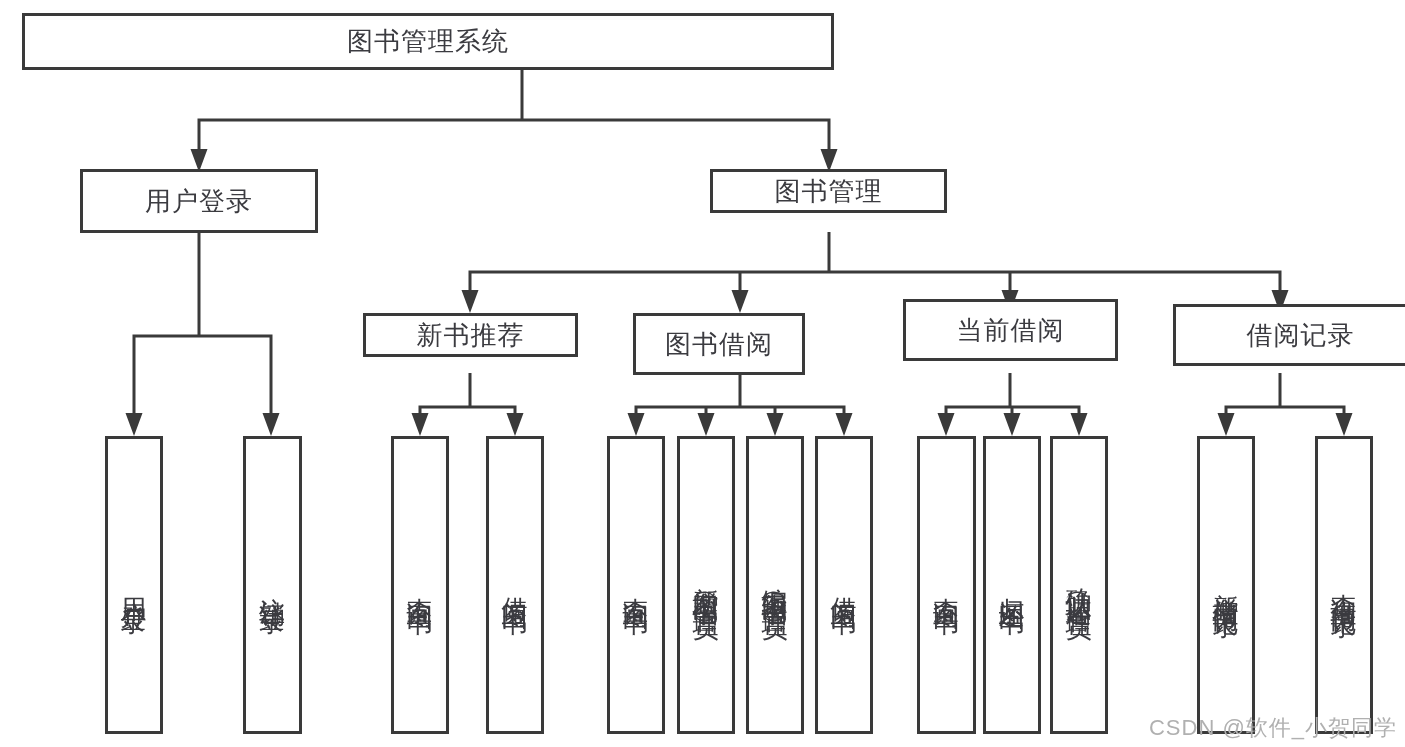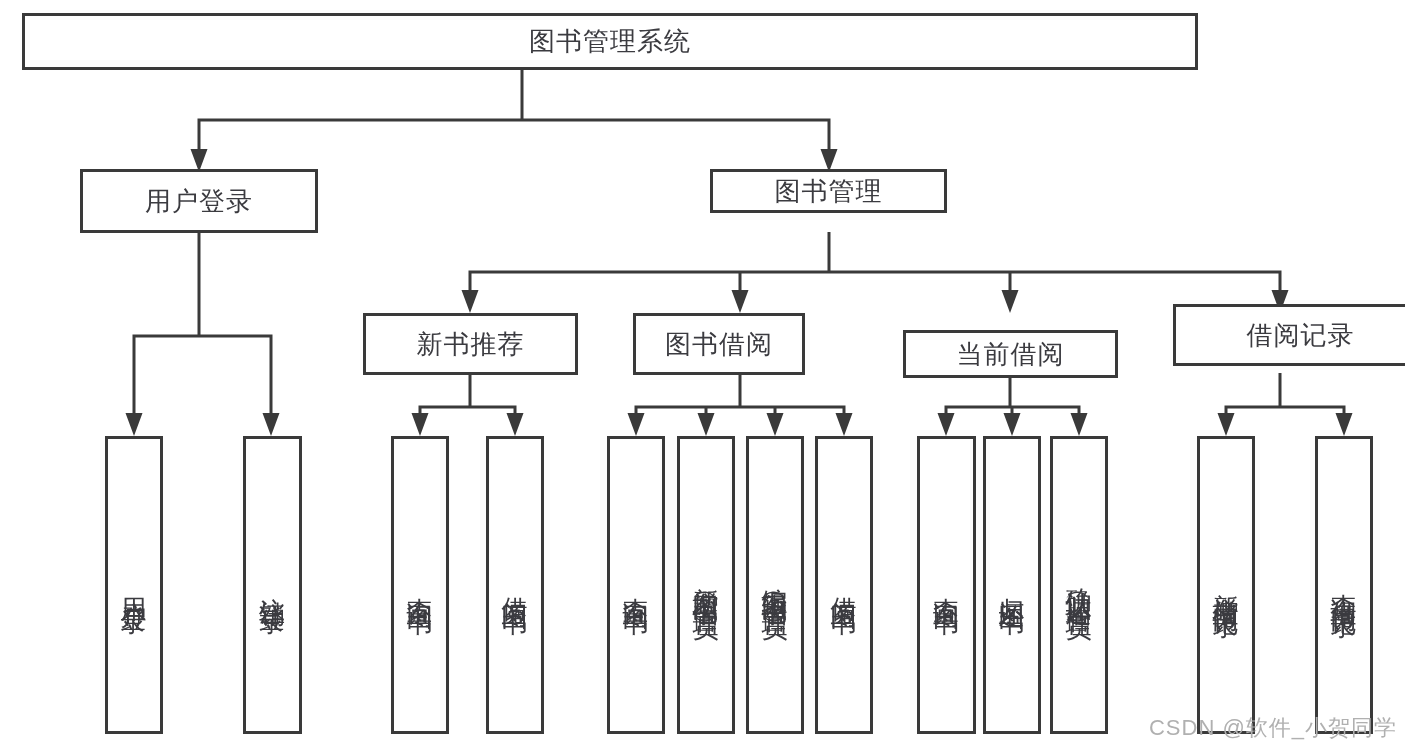--- a/index.html
+++ b/index.html
@@ -104,38 +104,38 @@
          M697.5 413 L714.5 413 L706 436 Z
          M766.5 413 L783.5 413 L775 436 Z
          M835.5 413 L852.5 413 L844 436 Z
          M937.5 413 L954.5 413 L946 436 Z
          M1003.5 413 L1020.5 413 L1012 436 Z
          M1070.5 413 L1087.5 413 L1079 436 Z
          M1217.5 413 L1234.5 413 L1226 436 Z
          M1335.5 413 L1352.5 413 L1344 436 Z" fill="#3a3a3a" stroke="none"></path>
   </svg>
 
-  <div class="box hbox" style="left:22px;top:13px;width:1176px;height:57px">
+  <div class="box hbox" style="left:22px;top:13px;width:812px;height:57px">
     <span>图书管理系统</span>
   </div>
 
   <div class="box hbox" style="left:80px;top:169px;width:238px;height:64px">
     <span>用户登录</span>
   </div>
   <div class="box hbox" style="left:710px;top:169px;width:237px;height:44px">
     <span>图书管理</span>
   </div>
 
-  <div class="box hbox" style="left:363px;top:313px;width:215px;height:62px">
+  <div class="box hbox" style="left:363px;top:313px;width:215px;height:44px">
     <span>新书推荐</span>
   </div>
   <div class="box hbox" style="left:633px;top:313px;width:172px;height:62px">
     <span>图书借阅</span>
   </div>
-  <div class="box hbox" style="left:903px;top:330px;width:215px;height:48px">
+  <div class="box hbox" style="left:903px;top:299px;width:215px;height:62px">
     <span>当前借阅</span>
   </div>
   <div class="box hbox" style="left:1173px;top:304px;width:255px;height:62px">
     <span>借阅记录</span>
   </div>
 
   <div class="box vbox" style="left:105px;top:436px;width:58px;height:298px">
     <span>用户登录</span>
   </div>
   <div class="box vbox" style="left:243px;top:436px;width:59px;height:298px">

